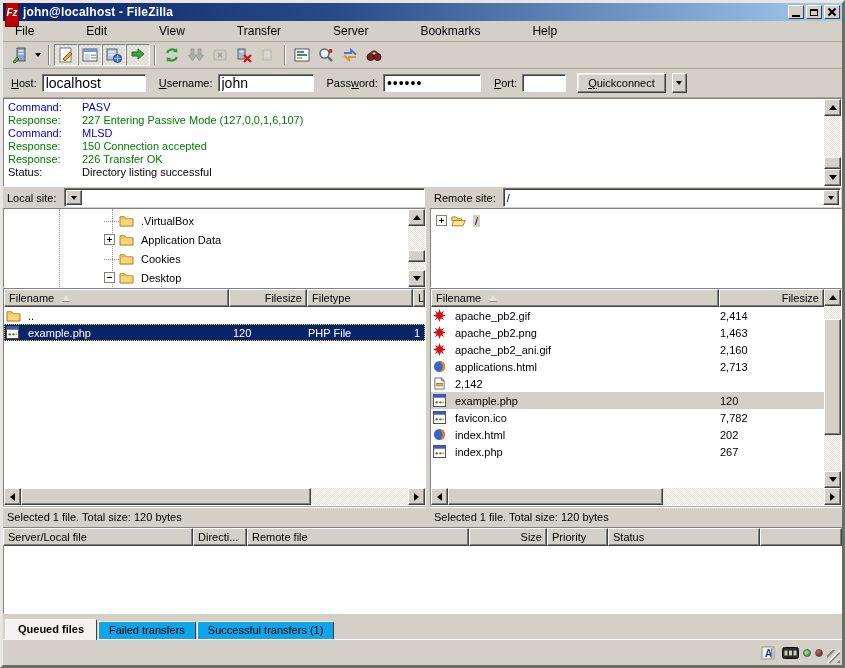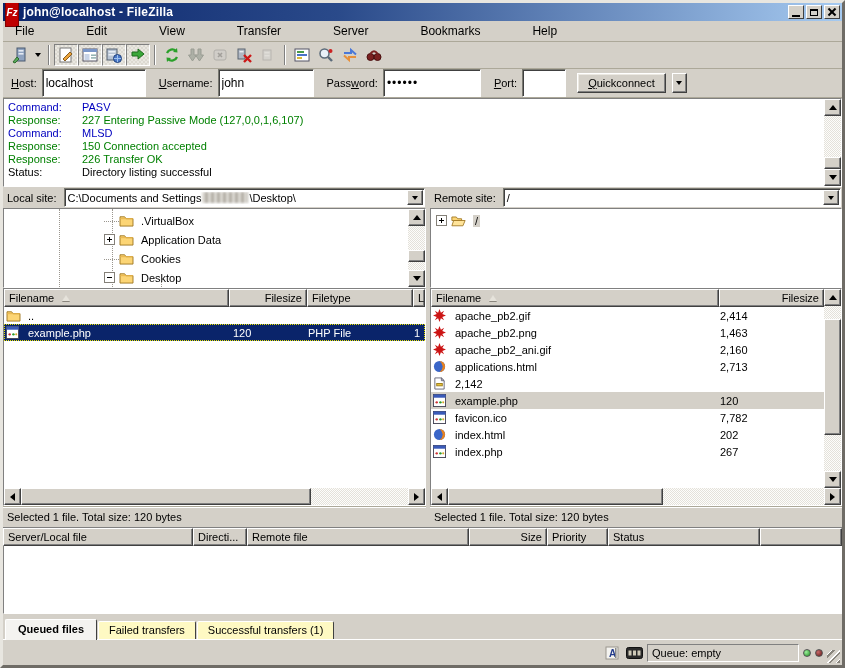--- a/index.html
+++ b/index.html
@@ -36,22 +36,22 @@
   .tool-btn { width:24px; height:22px; display:flex; align-items:center; justify-content:center; border:1px solid transparent; }
   .tool-btn.pressed { border-color:#808080 #fff #fff #808080;
     background:repeating-conic-gradient(#e9e7e1 0 25%,#dcd9d1 0 50%) 0 0/4px 4px; }
   .tool-btn.disabled svg { opacity:.45; filter:grayscale(.8); }
   .dd-btn { width:13px; height:22px; display:flex; align-items:center; justify-content:center; }
   .tri-dn { width:0; height:0; border-left:3px solid transparent; border-right:3px solid transparent; border-top:4px solid #000; }
 
   
   .quickbar { height:29px; flex:0 0 29px; display:flex; align-items:center; padding-left:8px; border-bottom:1px solid #aca899; gap:5px; }
   .qc-label .ak { text-decoration:underline; }
-  .qc-input { height:28px; background:#fff; border:1px solid; border-color:#7a7a72 #fff #fff #7a7a72;
-    box-shadow:inset 1px 1px 0 #404040; font-family:inherit; font-size:12px; padding:1px 3px; }
+  .qc-input { height:18px; background:#fff; border:1px solid; border-color:#7a7a72 #fff #fff #7a7a72;
+    box-shadow:inset 1px 1px 0 #404040; font-family:inherit; font-size:14px; padding:1px 3px; }
   .qc-host{width:104px; margin-right:8px;} .qc-user{width:96px; margin-right:8px;} .qc-pass{width:98px; margin-right:8px; letter-spacing:1px;} .qc-port{width:44px; margin-right:6px;}
   .qc-btn { height:20px; padding:1px 10px; background:#d4d0c8; border:1px solid; border-color:#fff #404040 #404040 #fff;
     box-shadow:inset -1px -1px 0 #808080, inset 1px 1px 0 #ece9e2; font-size:11px; }
   .qc-btn .ak { text-decoration:underline; }
   .qc-dd { width:15px; height:20px; background:#d4d0c8; border:1px solid; border-color:#fff #404040 #404040 #fff;
     box-shadow:inset -1px -1px 0 #808080; display:flex; align-items:center; justify-content:center; margin-left:1px;}
 
   
   .logwrap { height:89px; flex:0 0 89px; display:flex; border:1px solid; border-color:#808080 #fff #fff #808080; background:#fff; margin:0; }
   .log { flex:1; padding:2px 0 0 4px; overflow:hidden; line-height:13px; }
@@ -122,21 +122,21 @@
     box-shadow:inset 0 1px 0 #fff; }
 
   
   .queue { flex:1; display:flex; flex-direction:column; border-top:1px solid #808080; }
   .qheader { height:18px; flex:0 0 18px; display:flex; background:#d4d0c8; }
   .qbody { flex:1; background:#fff; border:1px solid; border-color:#808080 #fff #fff #808080; border-top:none; }
 
   
   .tabsbar { height:25px; flex:0 0 25px; display:flex; align-items:flex-end; padding-left:2px; background:#d4d0c8; }
   .tab { border:1px solid; border-color:#fff #404040 #d4d0c8 #fff; border-bottom:none; padding:2px 10px 3px;
-    background:#fef9c3; margin-right:1px; border-radius:2px 2px 0 0; }
+    background:#0ea5e9; margin-right:1px; border-radius:2px 2px 0 0; }
   .tab.active { background:#f4f3f0; font-weight:bold; padding:3px 12px 5px; position:relative; top:1px; }
 
   
   .statusbar { height:26px; flex:0 0 26px; display:flex; align-items:center; justify-content:flex-end; gap:4px; padding:2px 2px 2px 4px; border-top:1px solid #fff; }
   .sb-icon { width:18px; height:16px; display:flex; align-items:center; justify-content:center; }
   .sb-panel { width:152px; height:18px; border:1px solid; border-color:#808080 #fff #fff #808080; display:flex; align-items:center; padding:0 4px; background:#d4d0c8; }
   .led { width:8px; height:8px; border-radius:50%; border:1px solid #555; }
   .led-green { background:radial-gradient(circle at 35% 35%, #9cf09c, #1d8a1d); }
   .led-red { background:radial-gradient(circle at 35% 35%, #c96a6a, #5e1414); }
   .grip { width:13px; height:13px; align-self:flex-end;
@@ -319,25 +319,20 @@
         </div>
     </div>
   </div>
 
   <div class="panes">
 
     <div class="pane pane-local">
       <div class="sitebar">
         <span class="site-label">Local site:</span>
         <div class="combo">
-          <div class="combo-text">
-              <span>C:\Documents and Settings</span>
-              <span class="blurseg"></span>
-              <span>\Desktop\</span>
-            </div>
           <div class="combo-dd">
               <div class="tri-dn"></div>
             </div>
         </div>
       </div>
       <div class="treewrap">
         <div class="tree">
           <div class="guide" style="left:55px;"></div>
           <div class="guide" style="left:108px;"></div>
           <div class="guide" style="left:157px; top:auto; height:6px; bottom:0;"></div>
@@ -662,21 +657,18 @@
         </svg>
     </div>
     <div class="sb-icon">
       <svg width="17" height="12" viewBox="0 0 17 12">
           <rect x="0.5" y="0.5" width="16" height="11" rx="2" fill="#2a2a2a" stroke="#111"></rect>
           <rect x="2.5" y="3.5" width="3" height="5" fill="#cfcab8"></rect>
           <rect x="7" y="3.5" width="3" height="5" fill="#cfcab8"></rect>
           <rect x="11.5" y="3.5" width="3" height="5" fill="#cfcab8"></rect>
         </svg>
     </div>
-    <div class="sb-panel">
-        <span>Queue: empty</span>
-      </div>
     <div class="led led-green"></div>
     <div class="led led-red"></div>
     <div class="grip"></div>
   </div>
 
 </div>
 
 </body></html>

